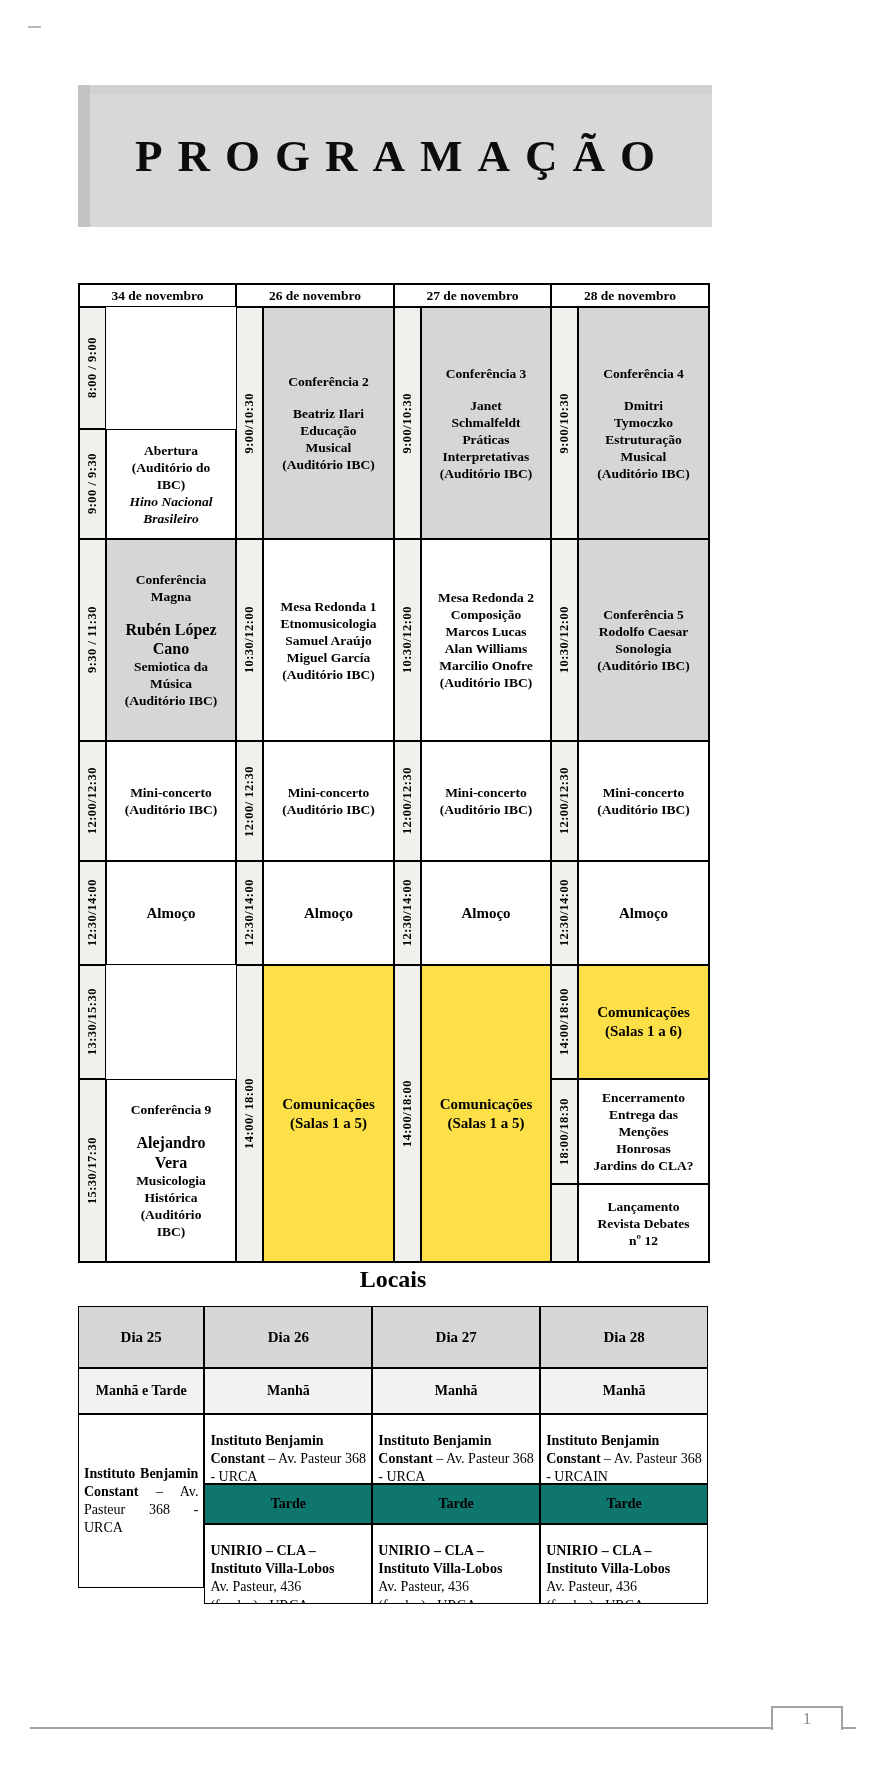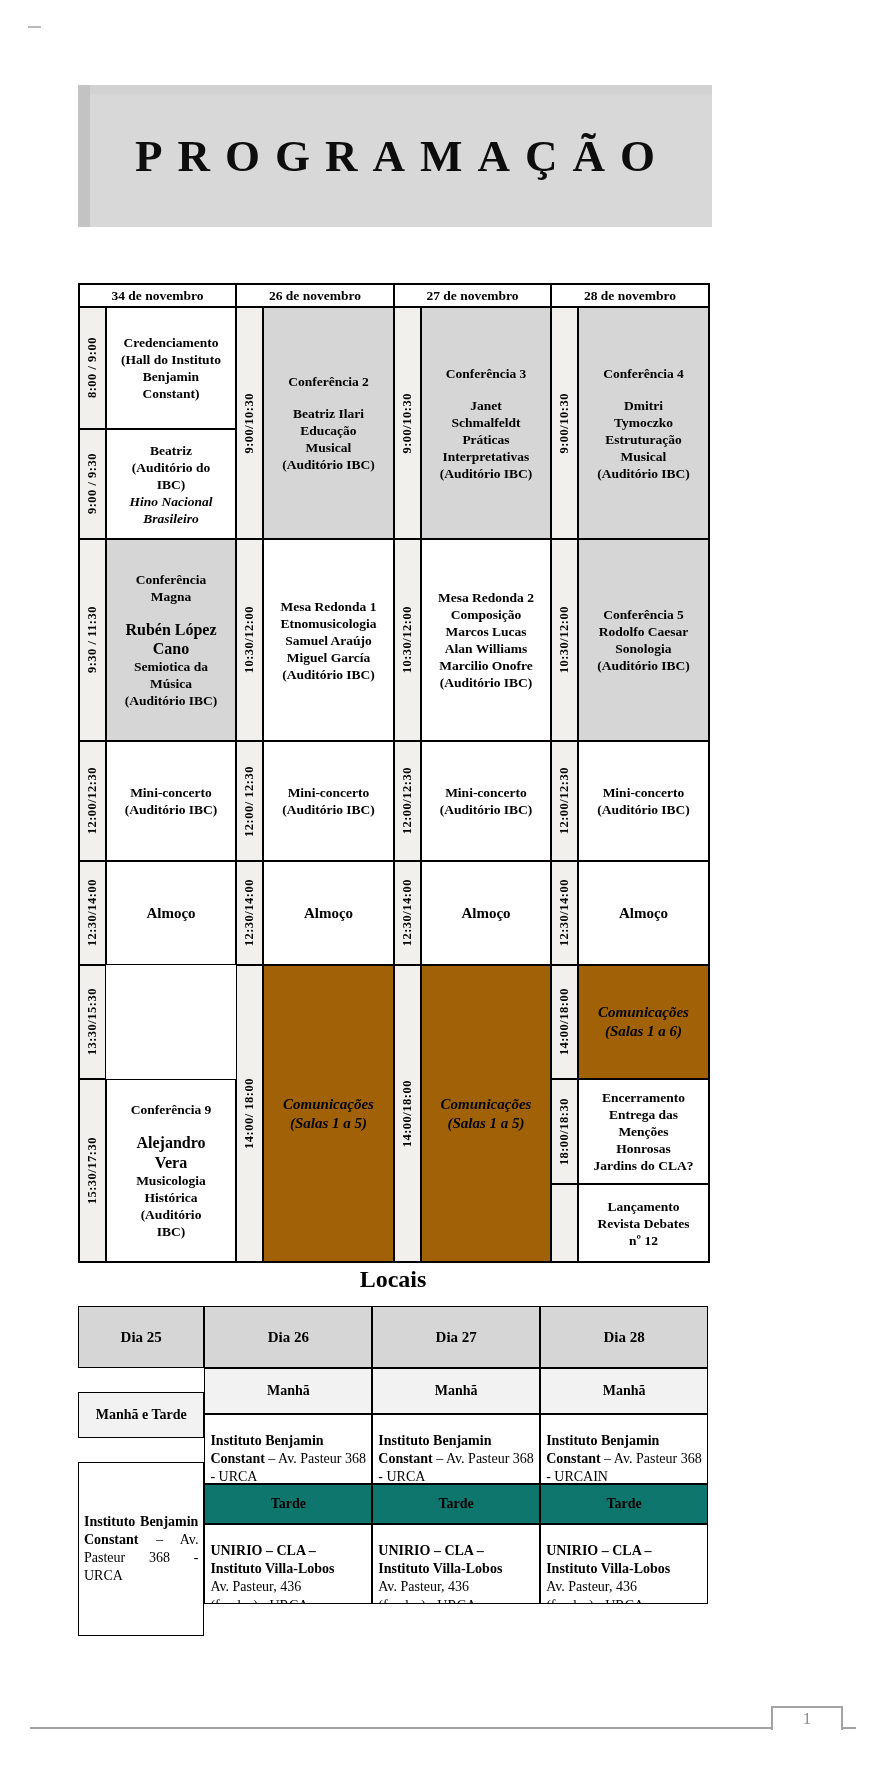--- a/index.html
+++ b/index.html
@@ -21,31 +21,31 @@
     grid-template-rows:23px 122px 110px 202px 120px 104px 114px 105px 78px;
     border:1px solid #000; background:#fff; }
   .cell { border:1px solid #000; display:flex; flex-direction:column; align-items:center; justify-content:center;
     text-align:center; overflow:hidden; }
   .dh { font-weight:bold; font-size:13.5px; background:#fff; justify-content:center; }
   .t { background:#f1f0ec; }
   .t .vtxt { writing-mode:vertical-rl; transform:rotate(180deg); font-weight:bold; font-size:12.5px; letter-spacing:0.5px; white-space:nowrap; }
   .c { font-weight:bold; font-size:13.5px; line-height:1.26; padding:2px; }
   .c span { white-space:pre-line; }
   .gray { background:#d6d6d6; }
-  .dark { background:#a16207;font-style:italic; }
+  .dark { background:#fde047; }
   .gap { margin-bottom:15px; display:block; }
   .sp-lg { font-size:16px; line-height:1.2; display:block; }
   .ital { font-style:italic; display:block; }
   .sz15 { font-size:15px; }
 
   
   .locais-title { position:absolute; left:78px; top:1266px; width:630px; text-align:center; font-weight:bold; font-size:24px; }
   .locais { position:absolute; left:78px; top:1306px; width:630px; display:flex; }
   .lcol { display:flex; flex-direction:column; }
-  .lcol1 { width:128px;gap:24px; } .lcolN { width:170px; }
+  .lcol1 { width:128px; } .lcolN { width:170px; }
   .lcell { border:1px solid #000; overflow:hidden; }
   .lhead { height:62px; background:#d6d6d6; display:flex; align-items:center; justify-content:center; font-weight:bold; font-size:15px; }
   .lperiod { height:46px; background:#f2f2f2; display:flex; align-items:center; justify-content:center;
     font-weight:bold; font-size:14px; text-align:center; line-height:1.25; }
   .lbody { height:174px; }
   .lvenue { font-size:14px; line-height:1.3; padding:17px 5px; }
   .lv-center { height:174px; display:flex; flex-direction:column; justify-content:center; text-align:justify; }
   .lmorning { height:70px; }
   .ltarde { height:40px; background:#0f766e; display:flex; align-items:center; justify-content:center; font-weight:bold; font-size:14px; }
   .lafternoon { height:80px; }
@@ -72,31 +72,25 @@
 <div class="schedule">
 
   <div class="cell dh" style="grid-area:1/1/2/3">34 de novembro</div>
   <div class="cell dh" style="grid-area:1/3/2/5">26 de novembro</div>
   <div class="cell dh" style="grid-area:1/5/2/7">27 de novembro</div>
   <div class="cell dh" style="grid-area:1/7/2/9">28 de novembro</div>
 
   <div class="cell t" style="grid-area:2/1">
       <span class="vtxt">8:00 / 9:00</span>
     </div>
-  <div class="cell c" style="grid-area:2/2">
-      <span>Credenciamento
-(Hall do Instituto
-Benjamin
-Constant)</span>
-    </div>
   <div class="cell t" style="grid-area:3/1">
       <span class="vtxt">9:00 / 9:30</span>
     </div>
   <div class="cell c" style="grid-area:3/2">
-    <span>Beatriz
+    <span>Abertura
 (Auditório do
 IBC)</span>
     <span class="ital">Hino Nacional
 Brasileiro</span>
   </div>
   <div class="cell t" style="grid-area:4/1">
       <span class="vtxt">9:30 / 11:30</span>
     </div>
   <div class="cell c gray" style="grid-area:4/2">
     <span class="gap">Conferência

